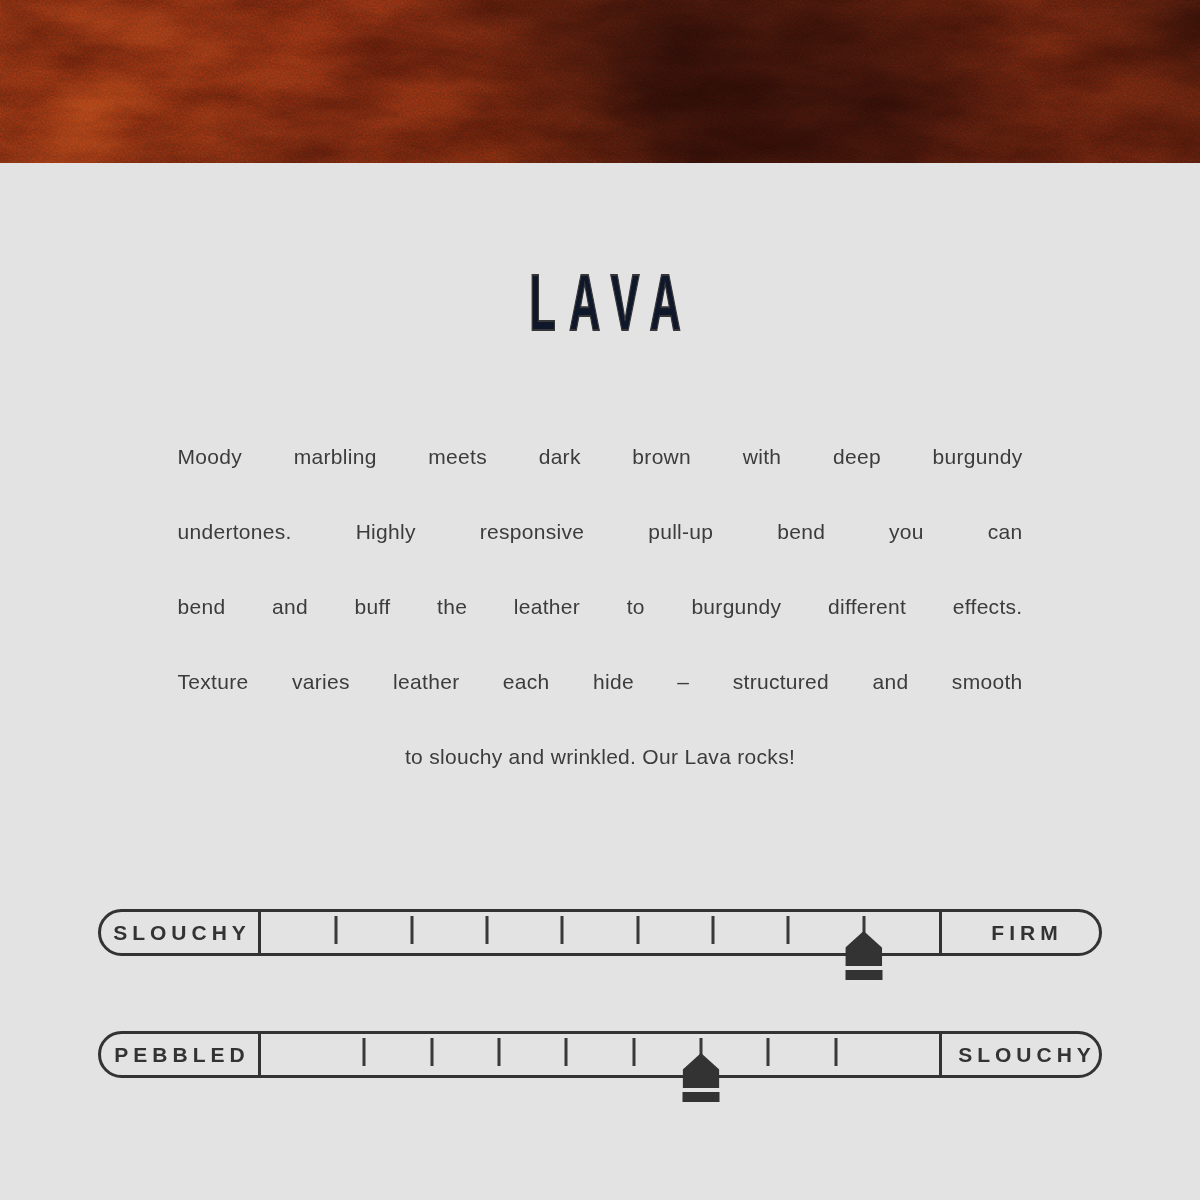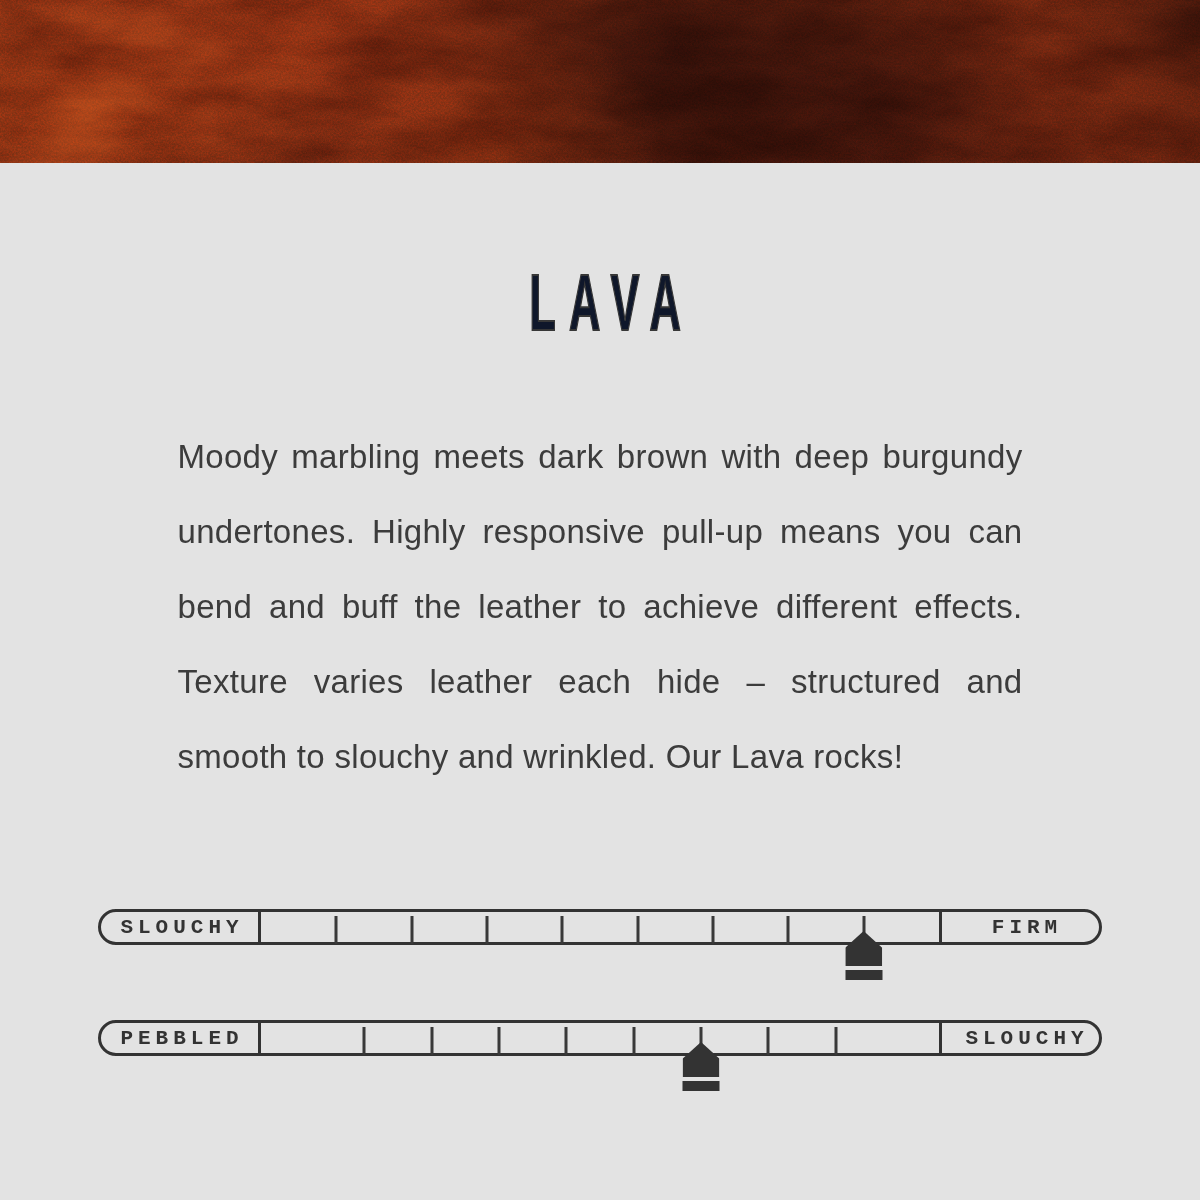--- a/index.html
+++ b/index.html
@@ -51,47 +51,46 @@
     transform: scaleX(0.55);
     letter-spacing: 24px;
     margin-right: -24px;
     -webkit-text-stroke: 2px #373737;
   }
 
   
   .description {
     width: 845px;
     margin: 76px auto 0;
-    font-size: 33px;
+    font-size: 21px;
     line-height: 75px;
     letter-spacing: 0.3px;
     color: #3c3c3c;
   }
   .description .line {
     text-align: justify;
     text-align-last: justify;
     height: 75px;
     white-space: normal;
   }
   .description .line.last {
     text-align: right;
     text-align-last: center;
   }
 
   
   .scale {
     position: relative;
     width: 1004px;
-    height: 36px;
+    height: 47px;
     margin: 0 auto;
     border: 3px solid #333333;
     border-radius: 24px;
     display: flex;
     align-items: stretch;
-    font-family: Liberation Mono, monospace;
   }
   .scale-1 { margin-top: 115px; }
   .scale-2 { margin-top: 75px; gap: 36px; }
 
   .scale-label {
     flex: 0 0 160px;
     display: flex;
     align-items: center;
     justify-content: center;
     font-size: 21px;
@@ -153,22 +152,22 @@
       <feColorMatrix type="matrix" values="0 0 0 0 0.72  0 0 0 0 0.28  0 0 0 0 0.10  0.9 0 0 0 -0.28"></feColorMatrix>
     </filter>
     <rect width="100%" height="100%" filter="url(#fine)"></rect>
   </svg>
 </div>
 
 <h1 class="title"><span class="squeeze">LAVA</span></h1>
 
 <div class="description">
   <div class="line">Moody marbling meets dark brown with deep burgundy</div>
-  <div class="line">undertones. Highly responsive pull-up means you can</div>
-  <div class="line">bend and buff the leather to achieve different effects.</div>
+  <div class="line">undertones. Highly responsive pull-up bend you can</div>
+  <div class="line">bend and buff the leather to burgundy different effects.</div>
   <div class="line">Texture varies leather each hide – structured and smooth</div>
   <div class="line last">to slouchy and wrinkled. Our Lava rocks!</div>
 </div>
 
 <div class="scale scale-1">
   <div class="scale-label left">SLOUCHY</div>
   <div class="scale-track">
     <div class="scale-marker" style="left: 88.8889%;">
       <div class="marker-head"></div>
       <div class="marker-foot"></div>

